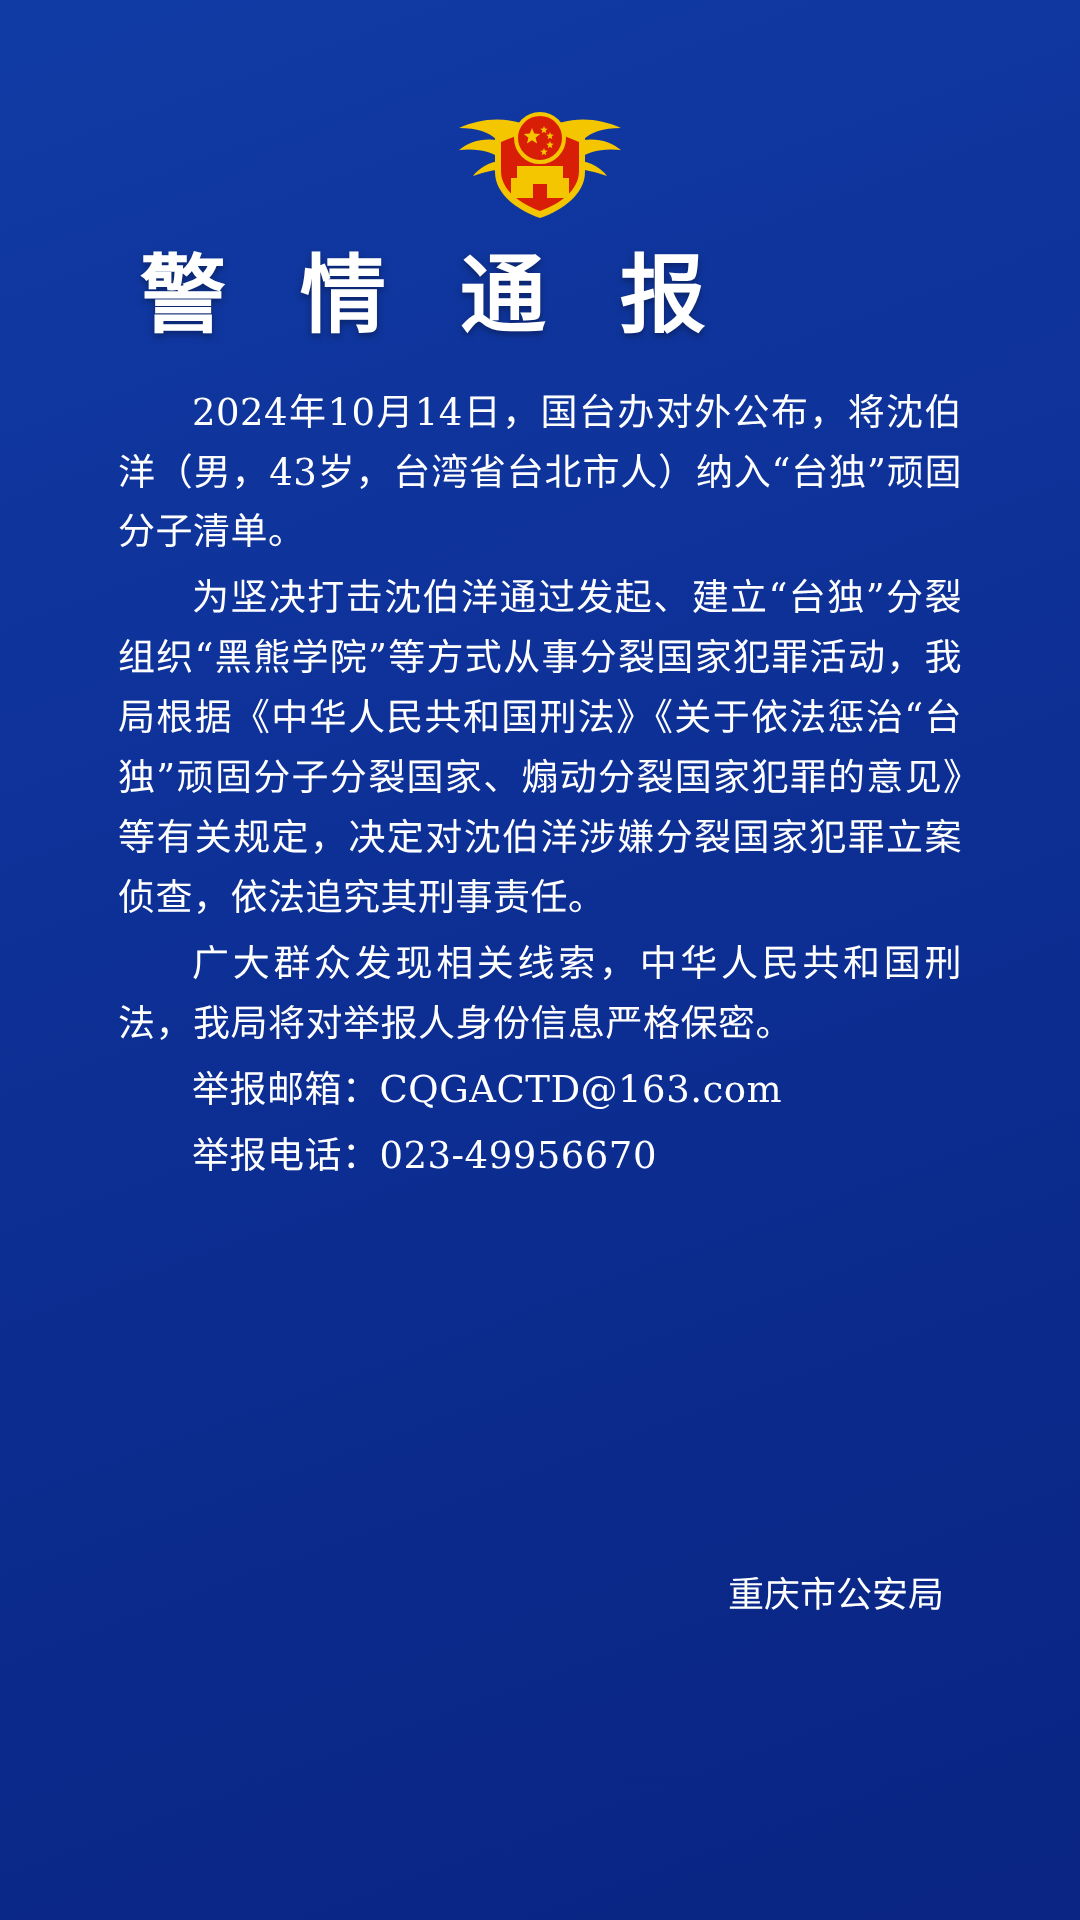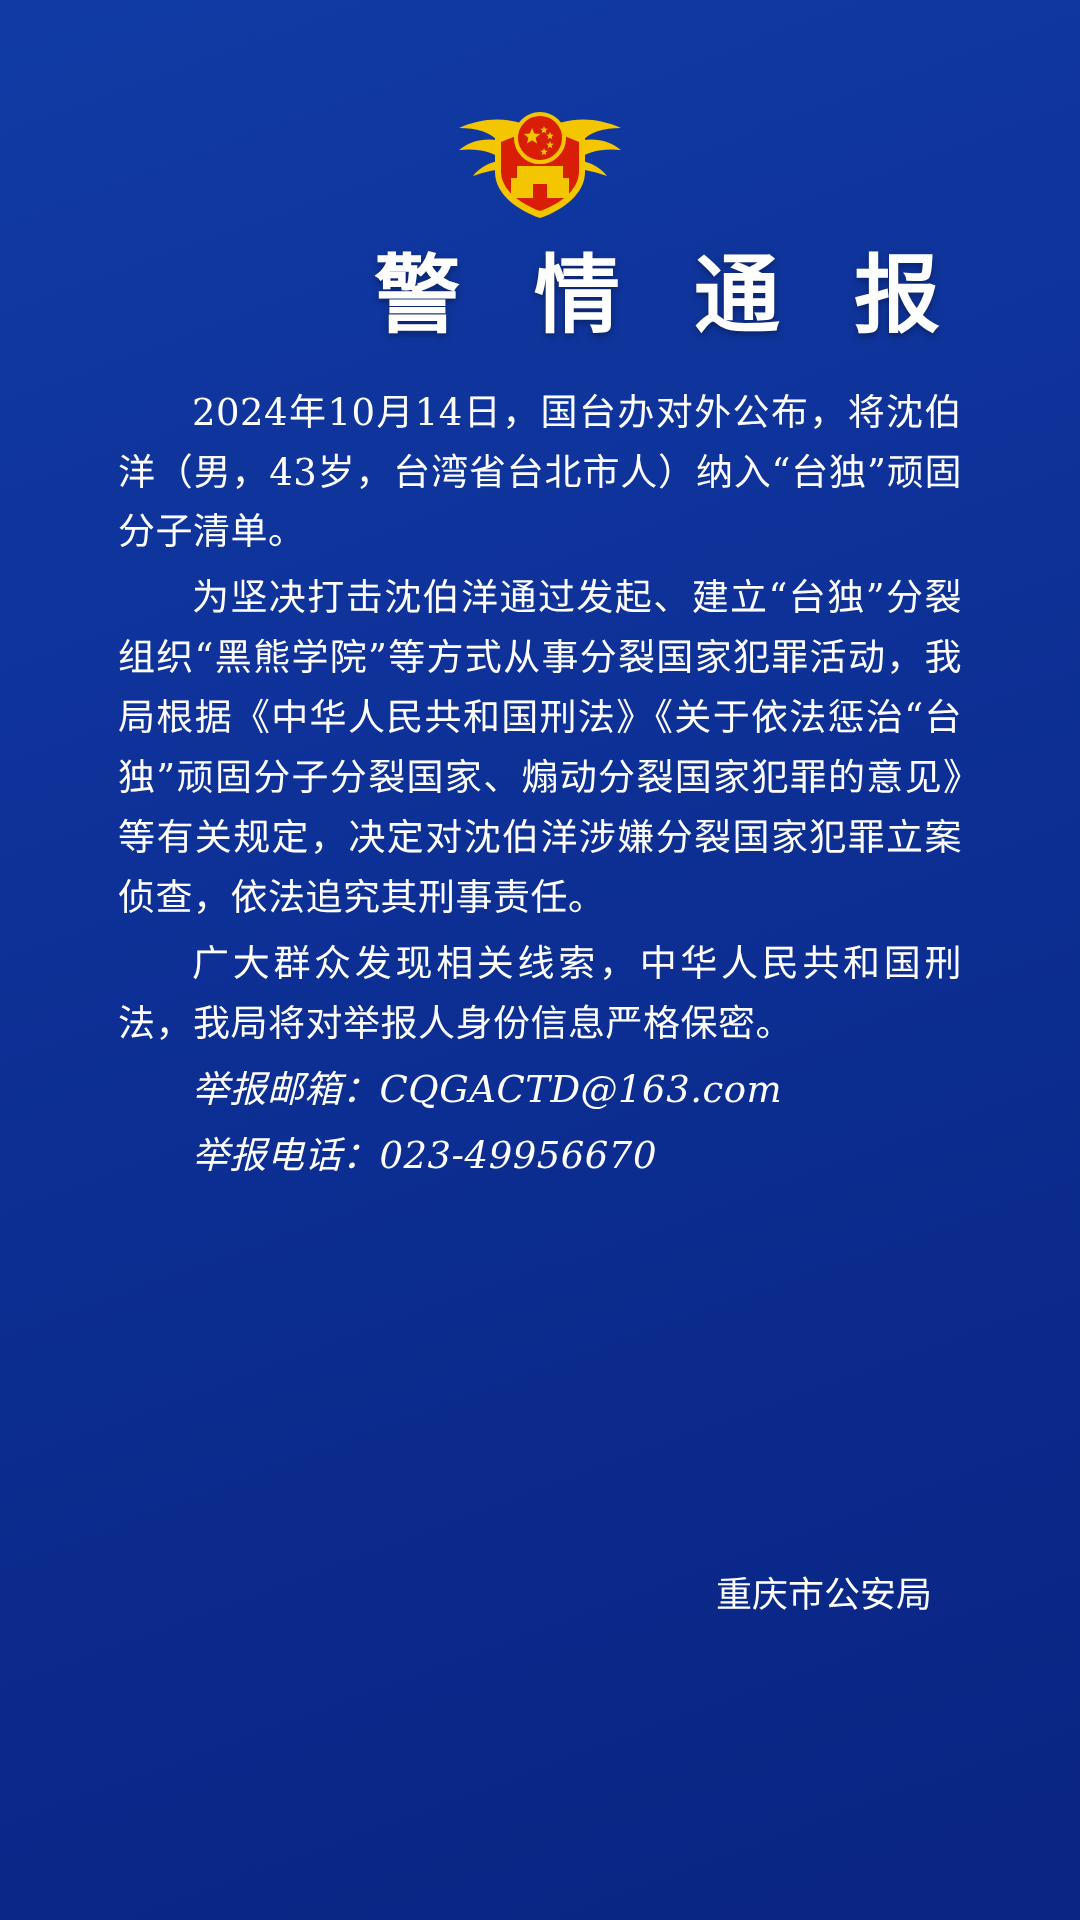--- a/index.html
+++ b/index.html
@@ -33,21 +33,21 @@
   .emblem {
     position: relative;
     width: 190px;
     height: 160px;
   }
   .emblem svg { display: block; }
 
   
   .title {
     margin: 22px 0 0 0;
-    text-align: right;
+    text-align: left;
     font-size: 86px;
     line-height: 1.1;
     font-weight: 700;
     letter-spacing: 22px;
     text-indent: 22px;
     font-family: "DejaVu Serif", "Liberation Serif", serif;
     text-shadow: 0 3px 7px rgba(0,0,0,0.35);
   }
 
   
@@ -61,30 +61,29 @@
   }
   .body-text p {
     margin: 0 0 6px 0;
     text-indent: 2em;
   }
   .contact-line {
     margin: 0;
     text-indent: 2em;
     font-size: 37px;
     line-height: 1.62;
-    font-style: italic;
   }
   .contact-block {
     margin-top: 6px;
   }
 
   
   .signature {
     position: absolute;
-    right: 148px;
+    right: 136px;
     bottom: 296px;
     text-align: center;
     font-size: 36px;
     line-height: 1.62;
   }
   .signature div { margin: 0; }
 </style>
 </head>
 <body>
 

